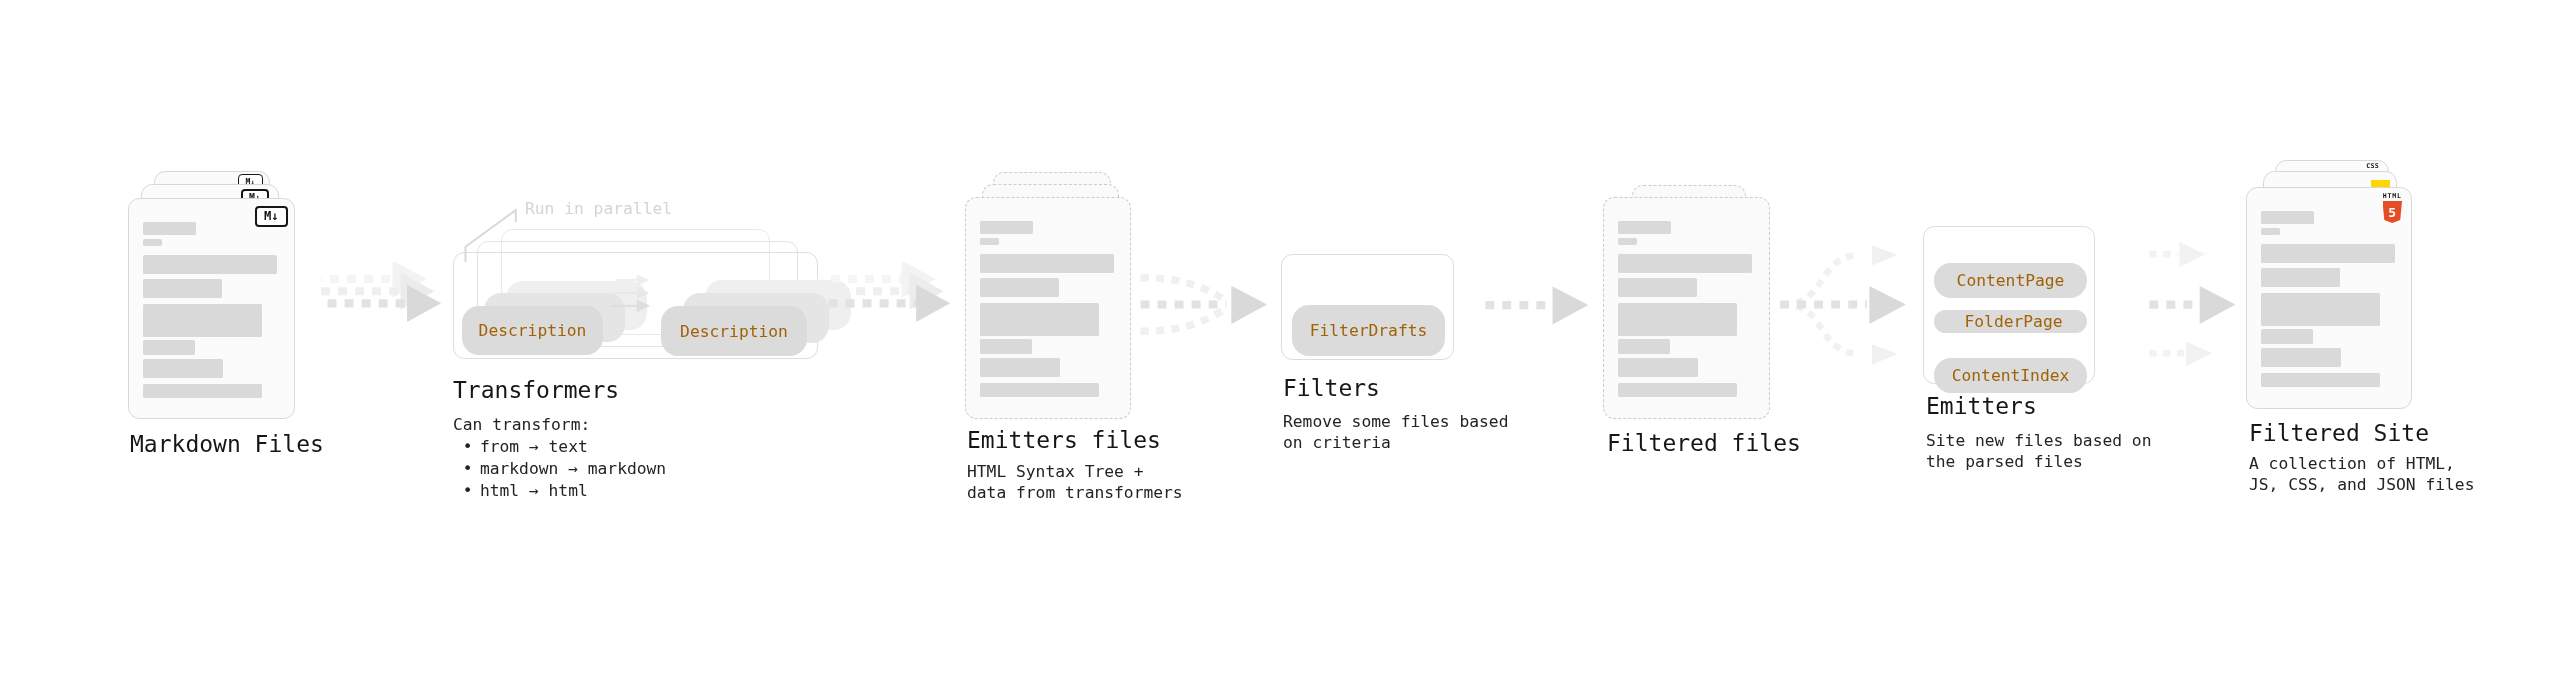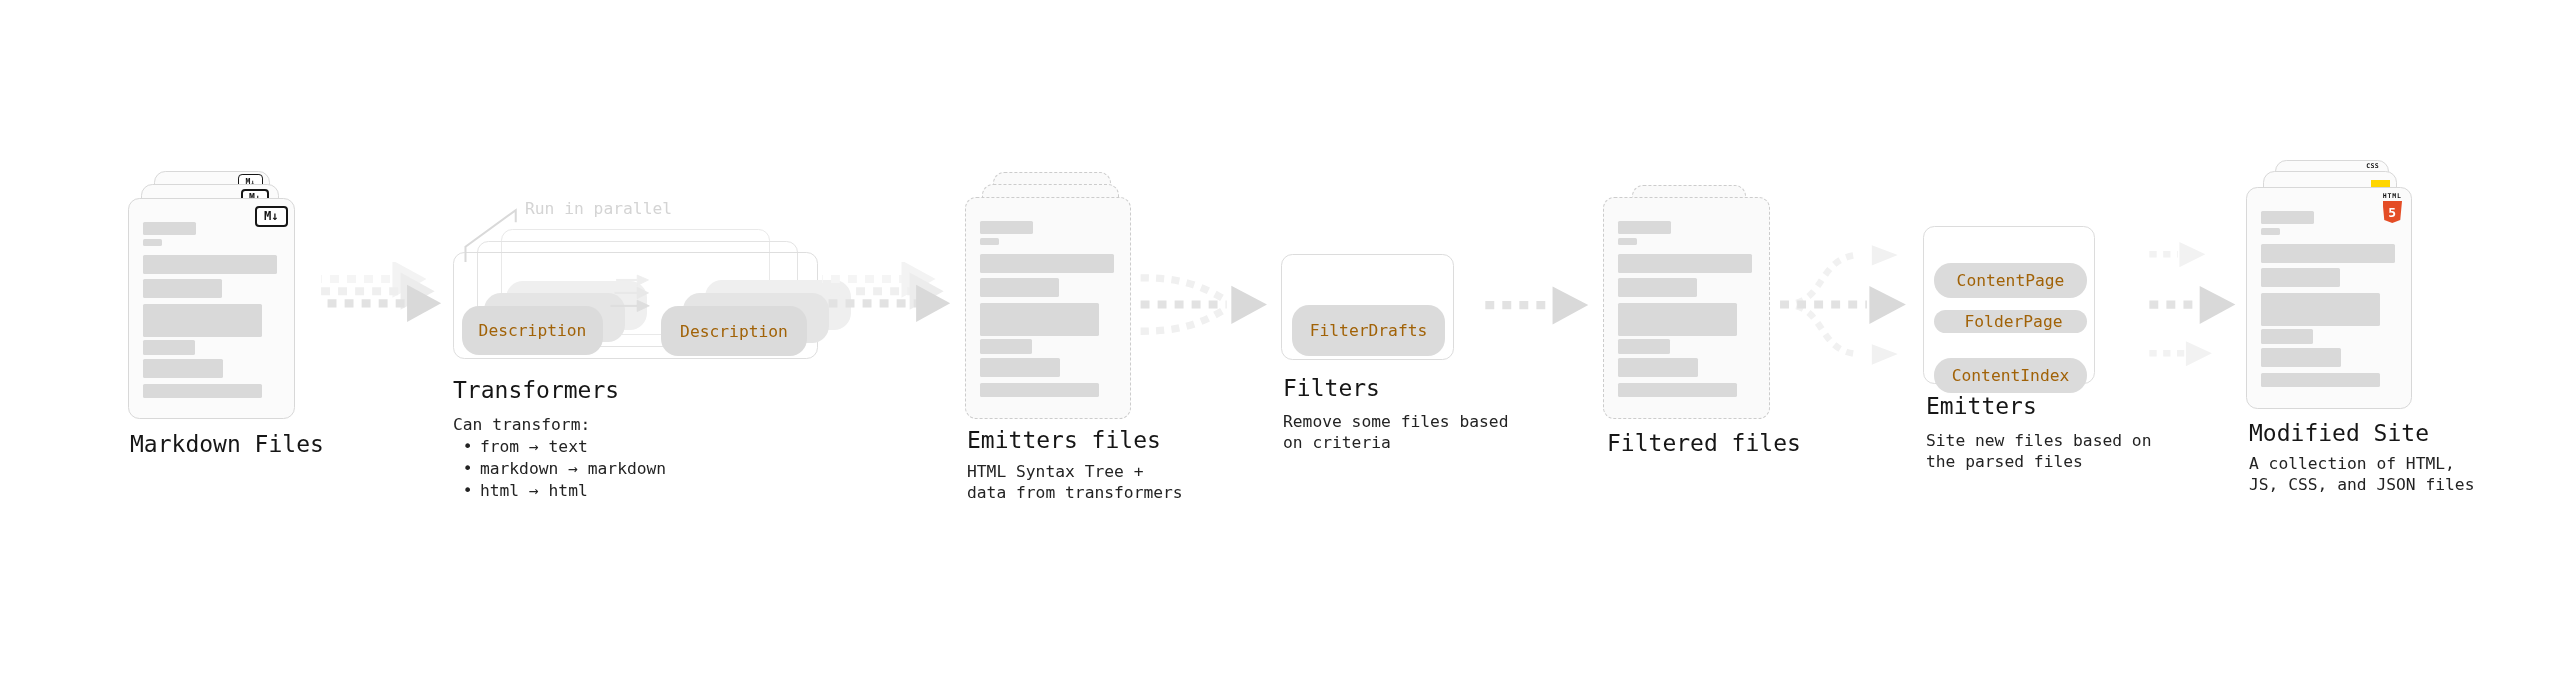--- a/index.html
+++ b/index.html
@@ -269,21 +269,21 @@
         <div class="bar bar1"></div>
           <div class="bar bar2"></div>
           <div class="bar bar3"></div>
           <div class="bar bar4"></div>
         <div class="bar bar5"></div>
           <div class="bar bar6"></div>
           <div class="bar bar7"></div>
           <div class="bar bar8"></div>
       </div>
     </div>
-    <div class="sec-label" style="left:2249px;top:420px;">Modified Site</div>
+    <div class="sec-label" style="left:2249px;top:420px;">Filtered Site</div>
     <div class="sec-desc" style="left:2249px;top:453px;">
       <div>A collection of HTML,</div>
       <div>JS, CSS, and JSON files</div>
     </div>
   </div>
 
 </div>
 
 
 </body></html>

